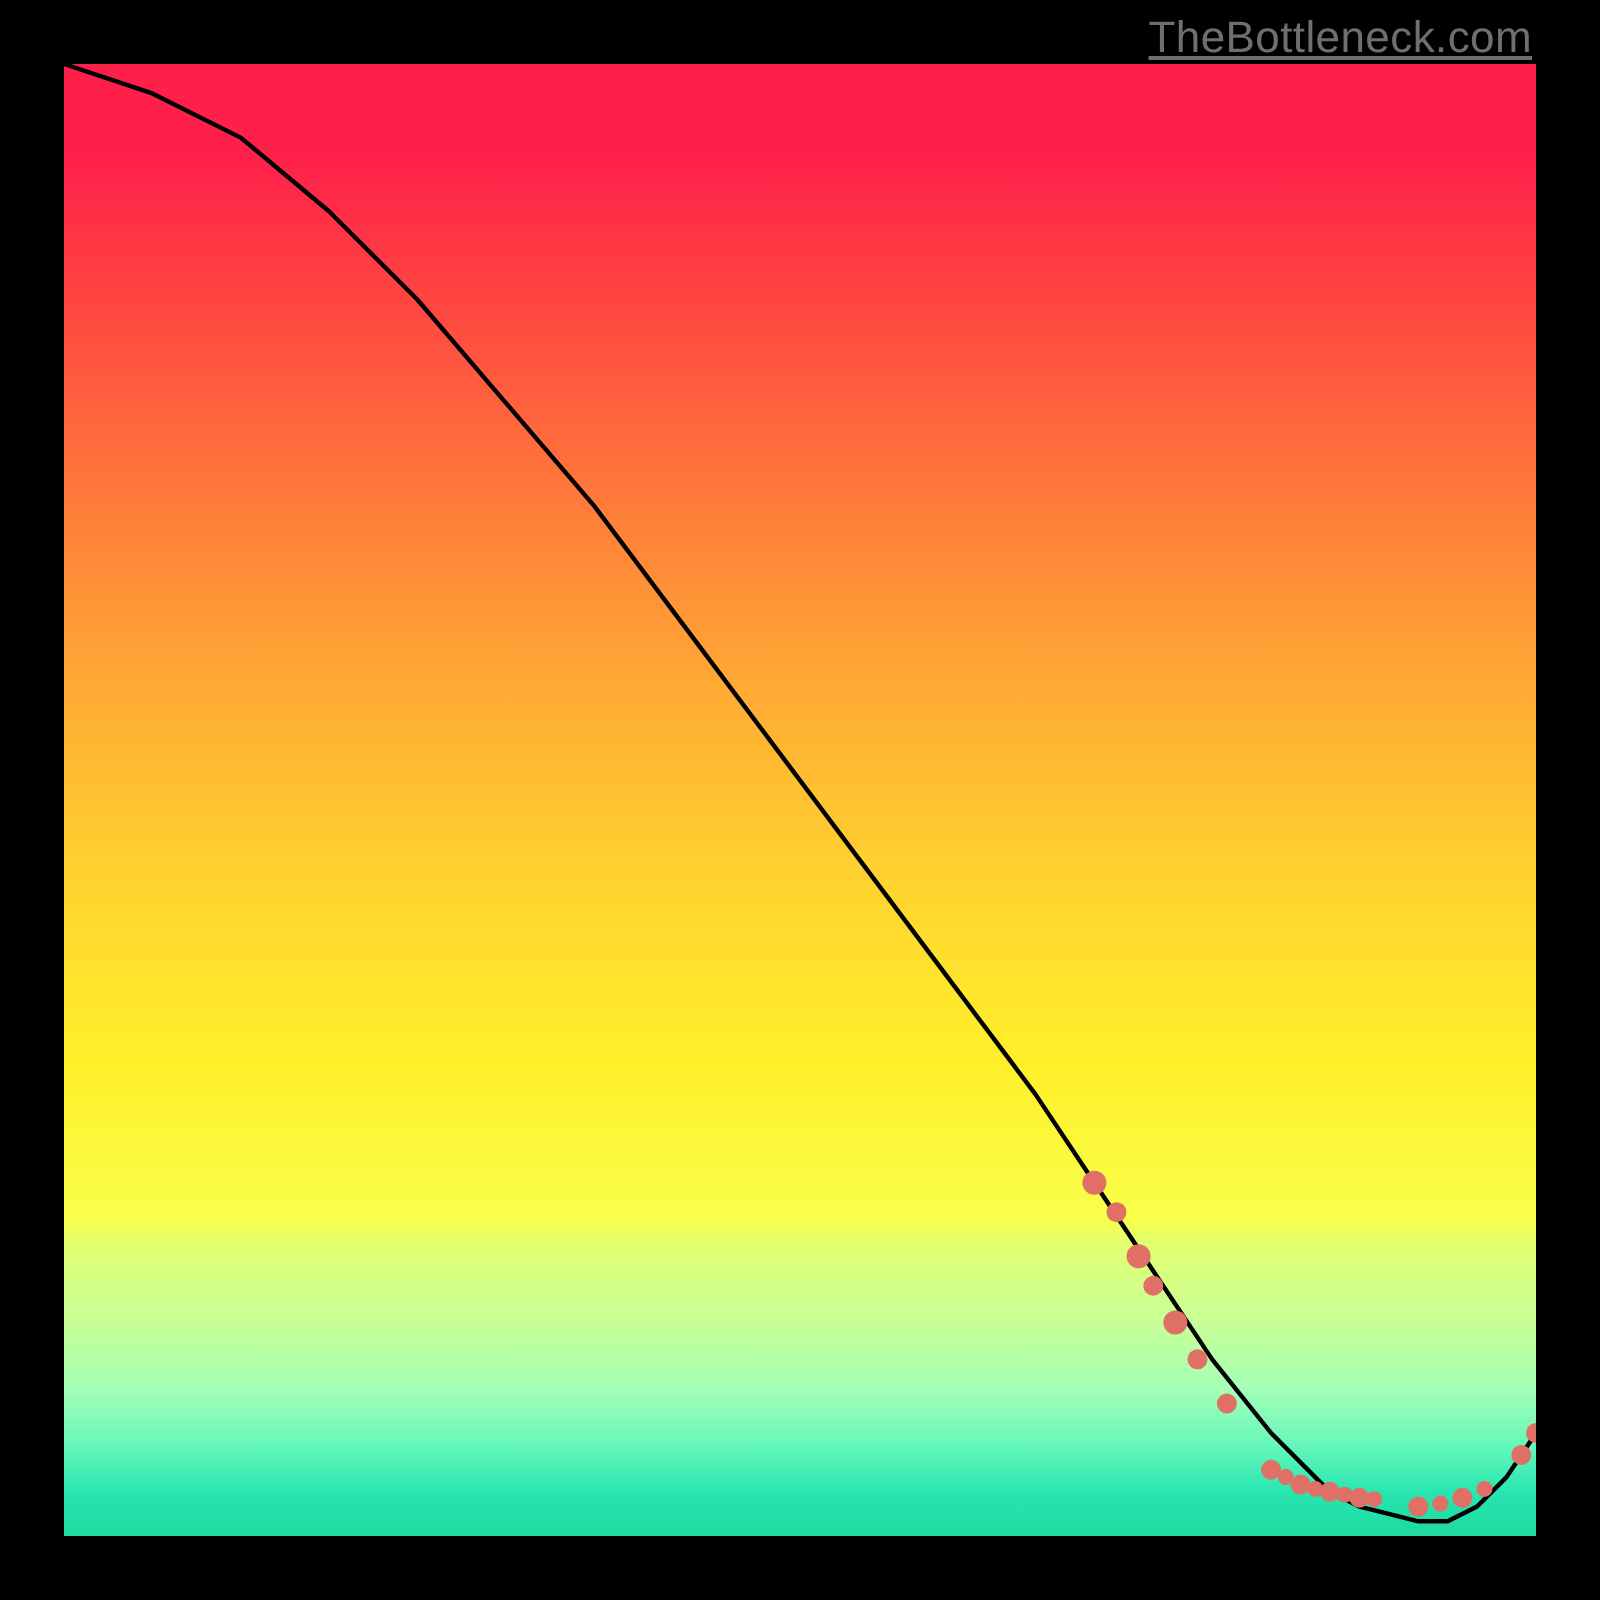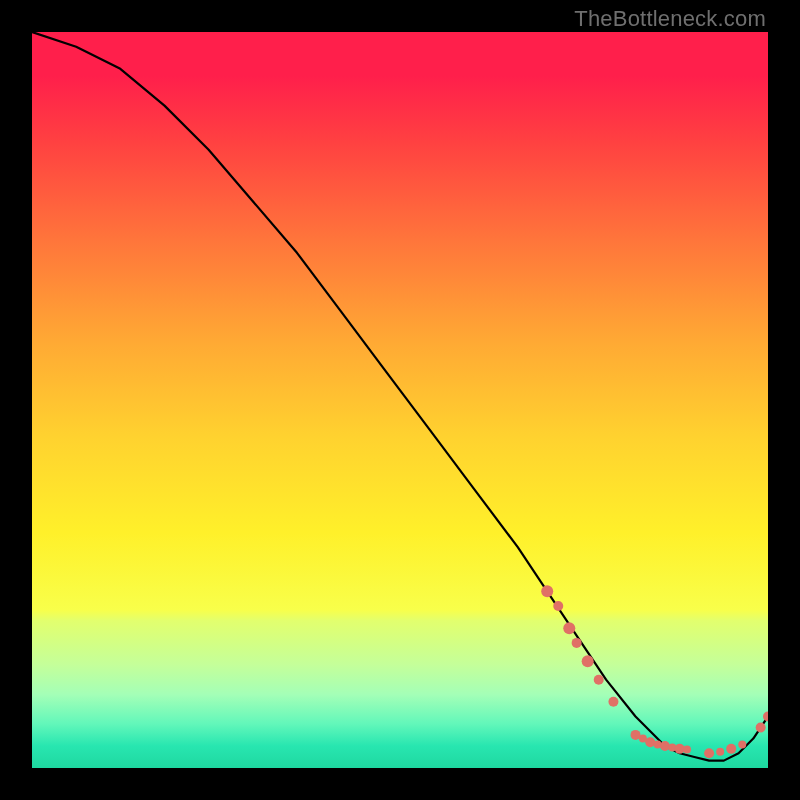--- a/index.html
+++ b/index.html
@@ -42,20 +42,21 @@
     );
   }
   .watermark {
     position: absolute;
     top: 6px;
     right: 34px;
     color: #6f6f6f;
     font-size: 22px;
     letter-spacing: 0.2px;
     user-select: none;
+    text-decoration: underline;
   }
   svg.curve {
     position: absolute;
     left: 0;
     top: 0;
     width: 736px;
     height: 736px;
   }
 </style>
 </head>

